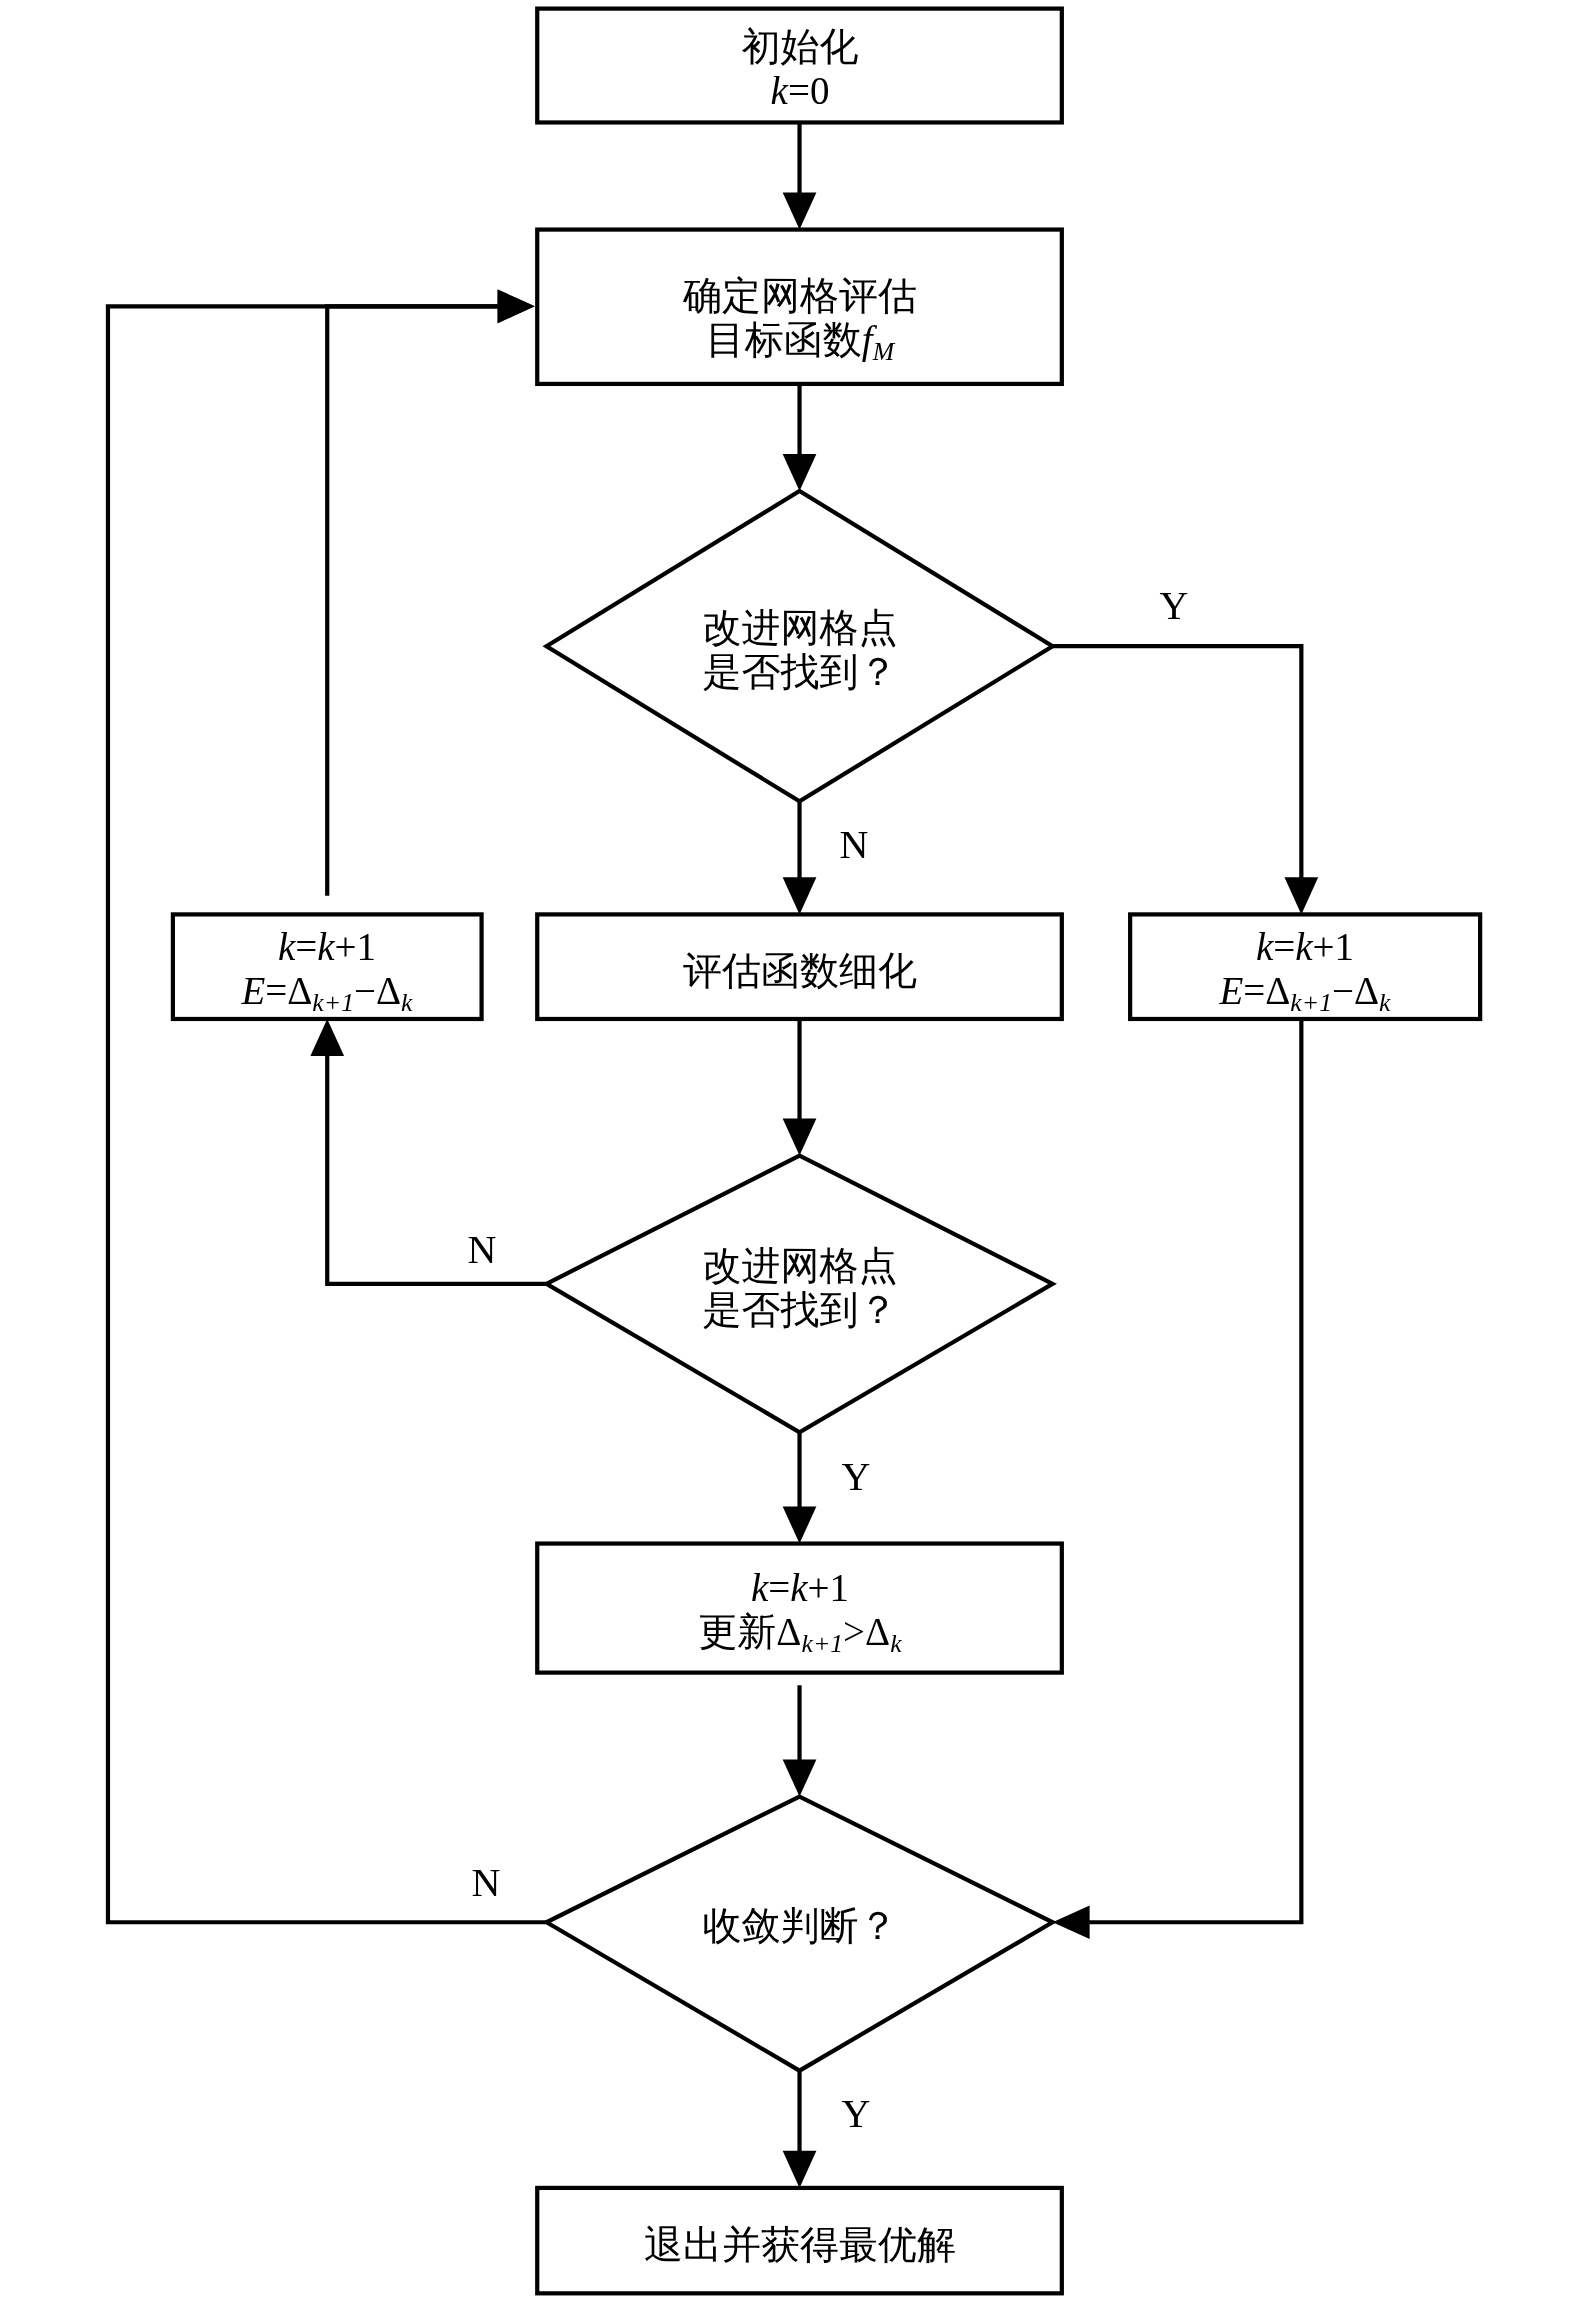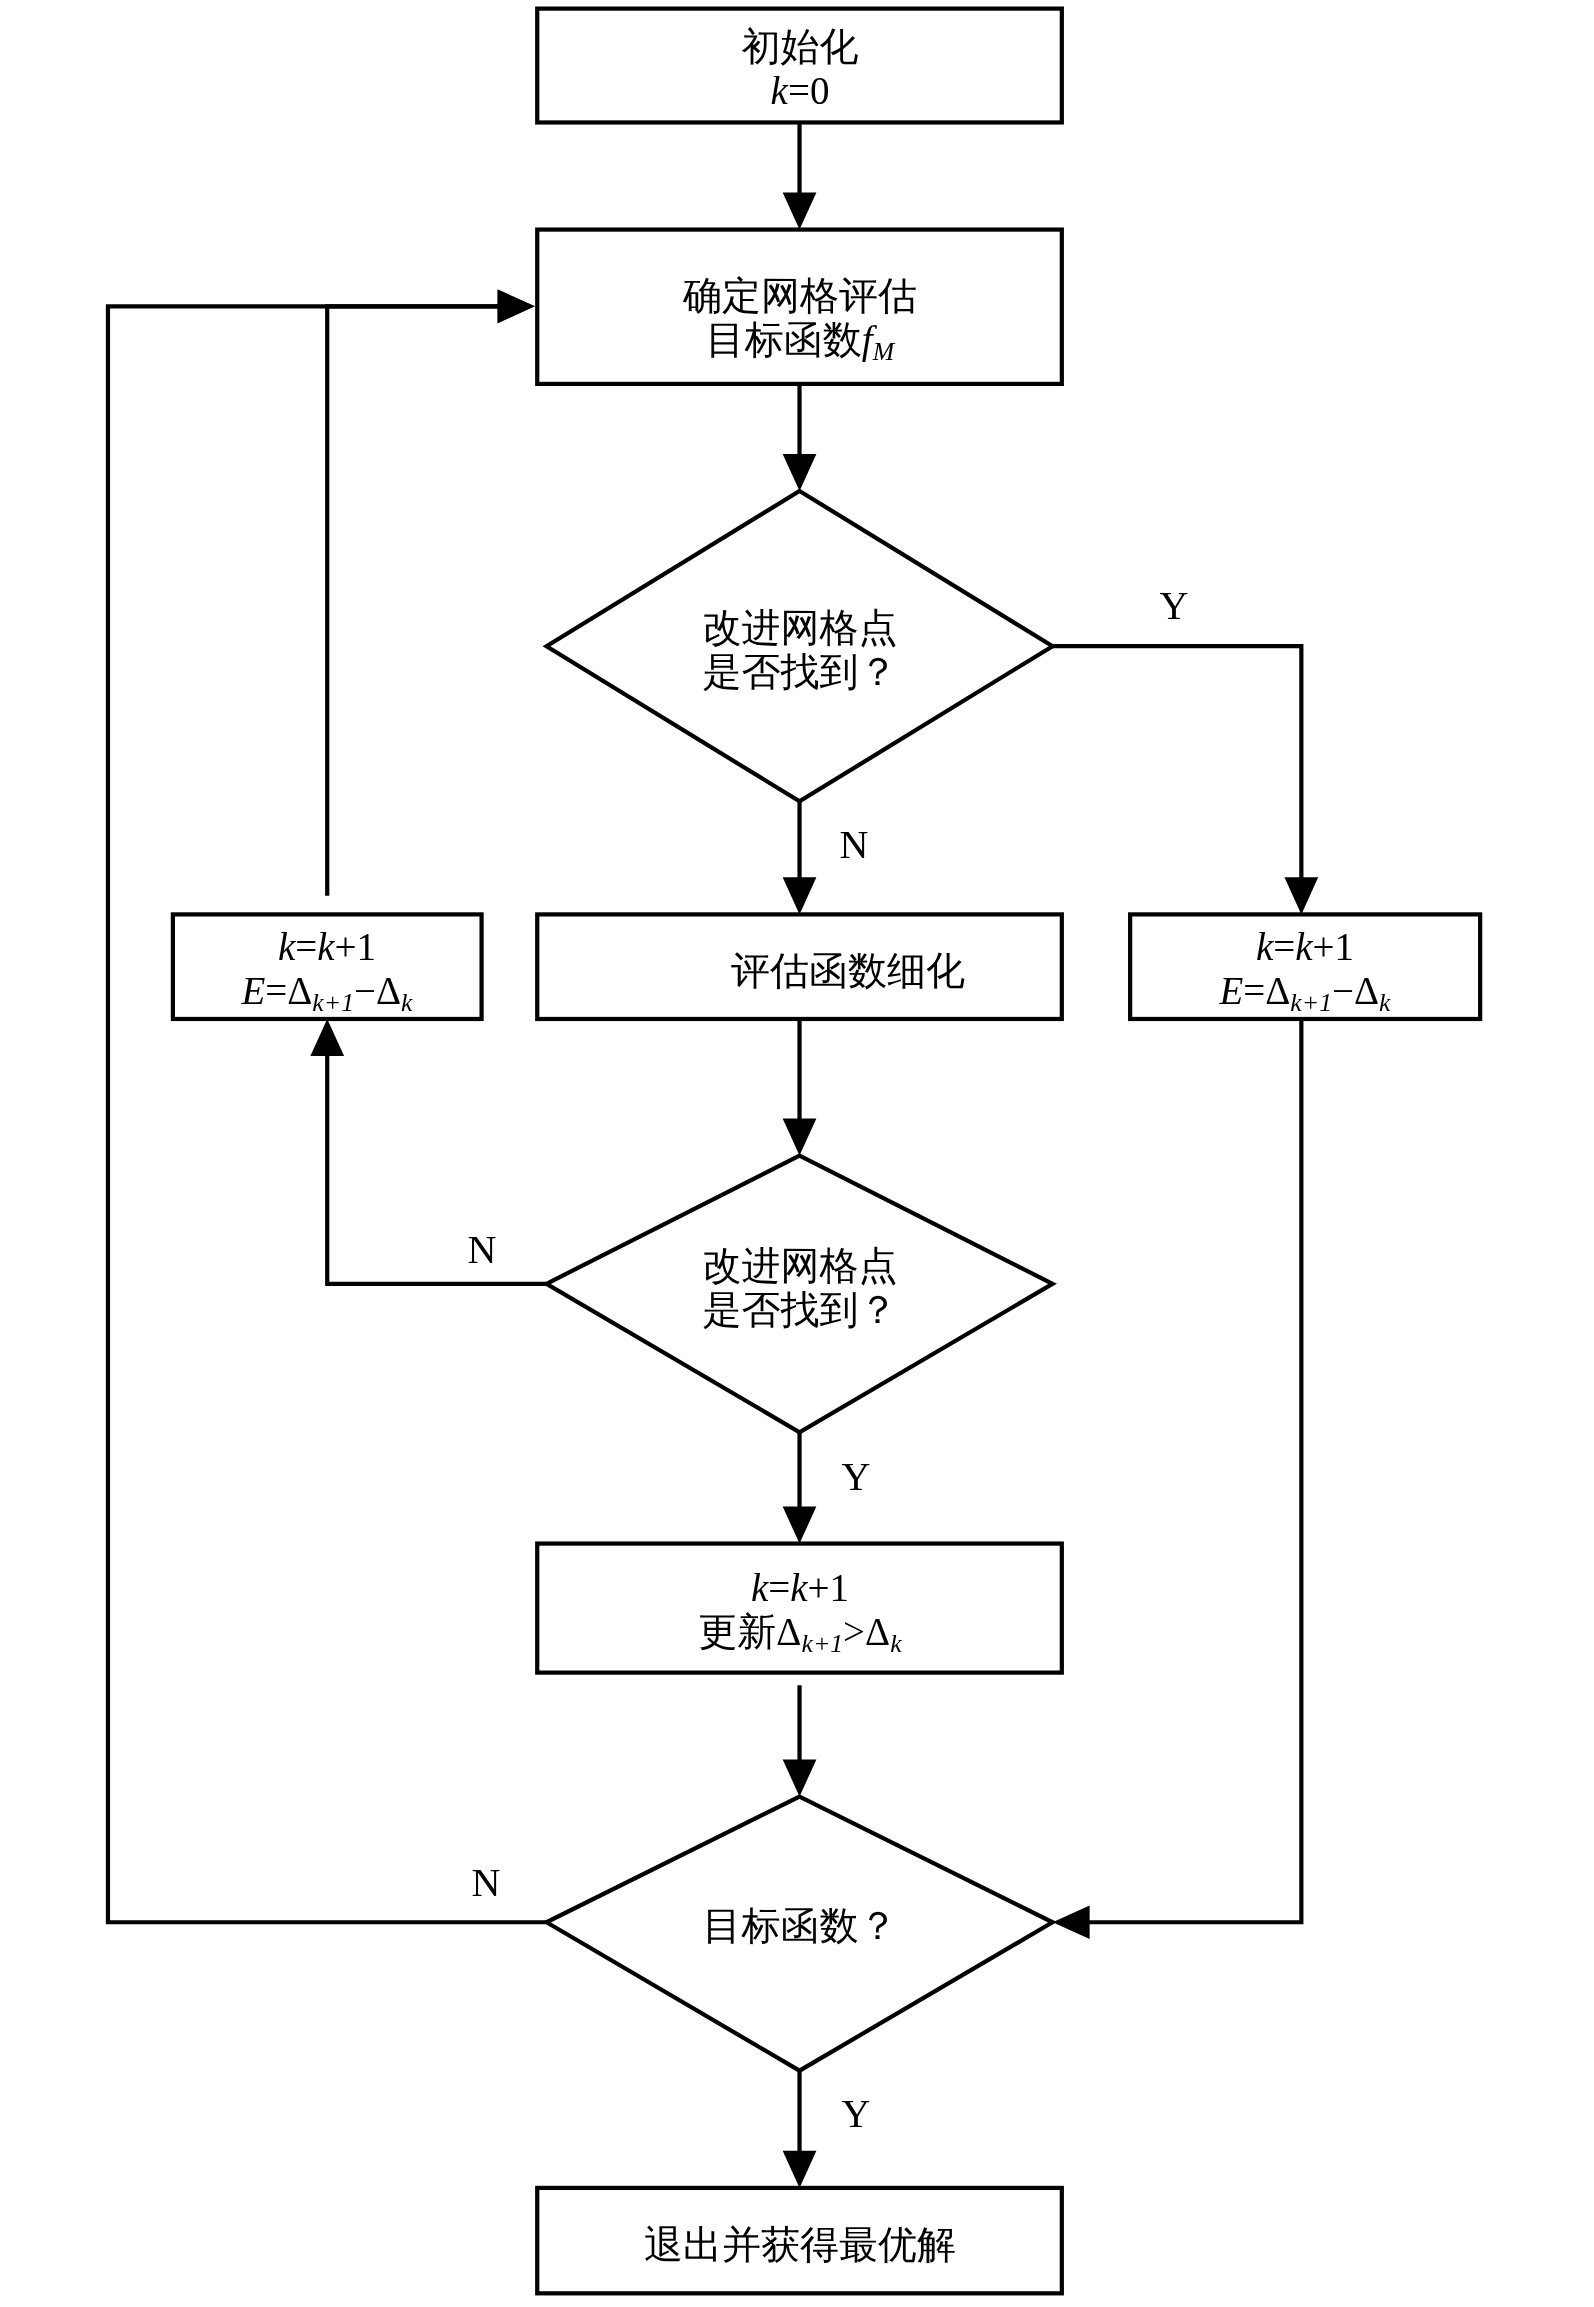--- a/index.html
+++ b/index.html
@@ -180,41 +180,41 @@
     <div class="nlabel" style="left:800px; top:646px;">
       <div>改进网格点</div>
       <div>是否找到？</div>
     </div>
 
     <div class="nlabel" style="left:327px; top:967px;">
       <div><i>k</i>=<i>k</i>+1</div>
       <div><i>E</i>=Δ<sub>k+1</sub>−Δ<sub>k</sub></div>
     </div>
 
-    <div class="nlabel" style="left:800px; top:967px;margin-left:48px;">
+    <div class="nlabel" style="left:800px; top:967px;">
       <div>评估函数细化</div>
     </div>
 
     <div class="nlabel" style="left:1305px; top:967px;">
       <div><i>k</i>=<i>k</i>+1</div>
       <div><i>E</i>=Δ<sub>k+1</sub>−Δ<sub>k</sub></div>
     </div>
 
     <div class="nlabel" style="left:800px; top:1284px;">
       <div>改进网格点</div>
       <div>是否找到？</div>
     </div>
 
     <div class="nlabel" style="left:800px; top:1608px;">
       <div><i>k</i>=<i>k</i>+1</div>
       <div>更新Δ<sub>k+1</sub>&gt;Δ<sub>k</sub></div>
     </div>
 
     <div class="nlabel" style="left:800px; top:1922px;">
-      <div>目标函数？</div>
+      <div>收敛判断？</div>
     </div>
 
     <div class="nlabel" style="left:800px; top:2241px;">
       <div>退出并获得最优解</div>
     </div>
 
     <div class="elabel" style="left:1174px; top:601px;">Y</div>
 
     <div class="elabel" style="left:854px; top:840px;">N</div>
 

